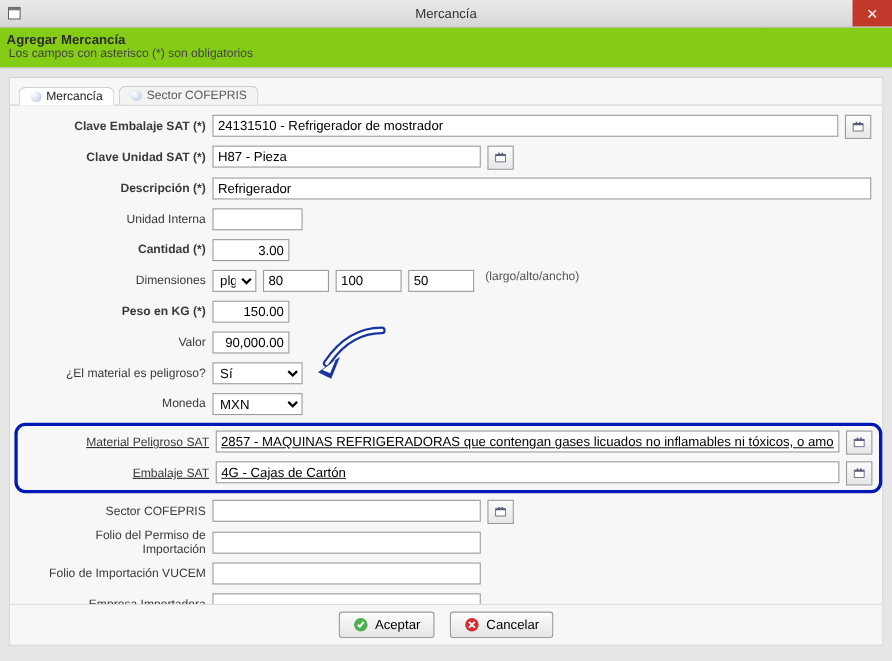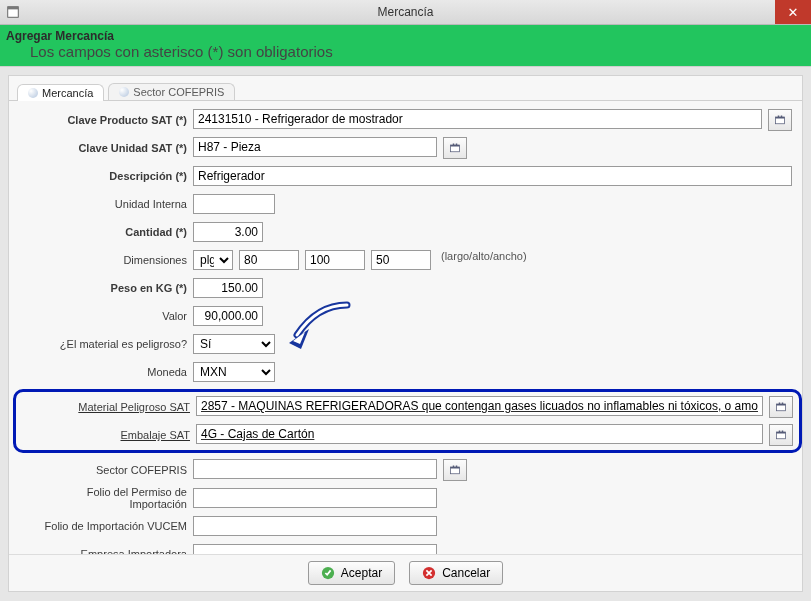--- a/index.html
+++ b/index.html
@@ -46,26 +46,26 @@
     width:36px;height:24px;
     margin-left:auto;
     background:var(--accent-red);
     color:white;
     display:flex;align-items:center;justify-content:center;
     font-size:13px;
     cursor:pointer;
   }
   
   .header{
-    background:#22c55e;
+    background:#84cc16;
     border-bottom:1px solid #cfcfcf;
     padding:4px 10px 6px 6px;
   }
   .header .h1{font-weight:bold;font-size:12px;}
-  .header .sub{font-size:15px;color:#444;margin-left:24px;}
+  .header .sub{font-size:11px;color:#444;margin-left:2px;}
 
   .content{
     background:var(--panel2);
     border:1px solid #d2d2d2;
     margin:8px;
     height:calc(100% - 24px - 42px - 18px);
     box-sizing:border-box;
     display:flex;
     flex-direction:column;
     position:relative;
@@ -218,21 +218,21 @@
   <div class="tab-body">
 
     <svg class="arrow-annot" viewBox="0 0 70 56">
       <path d="M60 6 Q30 6 10 36" fill="none" stroke="#18369e" stroke-width="7" stroke-linecap="round"></path>
       <path d="M60 6 Q30 6 10 36" fill="none" stroke="#ffffff" stroke-width="3" stroke-linecap="round"></path>
       <polygon points="2,44 22,30 14,50" fill="#18369e"></polygon>
       <polygon points="6,42 18,33 13,45" fill="#ffffff"></polygon>
     </svg>
 
     <div class="row">
-      <div class="lbl bold">Clave Producto SAT (*)</div>
+      <div class="lbl bold">Clave Embalaje SAT (*)</div>
       <div class="ctrl">
         <input class="in grow" value="24131510 - Refrigerador de mostrador" style="">
         <div class="picker-btn">
           <svg viewBox="0 0 16 16">
               <rect x="2" y="4" width="12" height="9" fill="#fff" stroke="#565c78"></rect>
               <rect x="2" y="4" width="12" height="2" fill="#565c78"></rect>
               <rect x="5" y="2" width="2" height="3" fill="#565c78"></rect>
               <rect x="9" y="2" width="2" height="3" fill="#565c78"></rect>
             </svg>
         </div>

